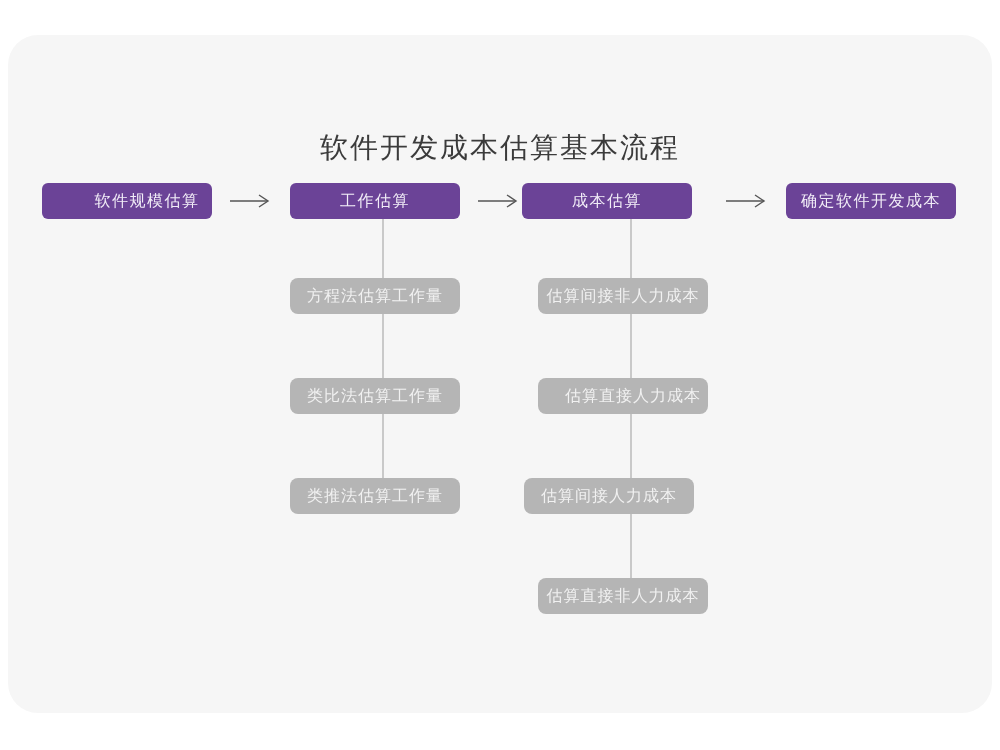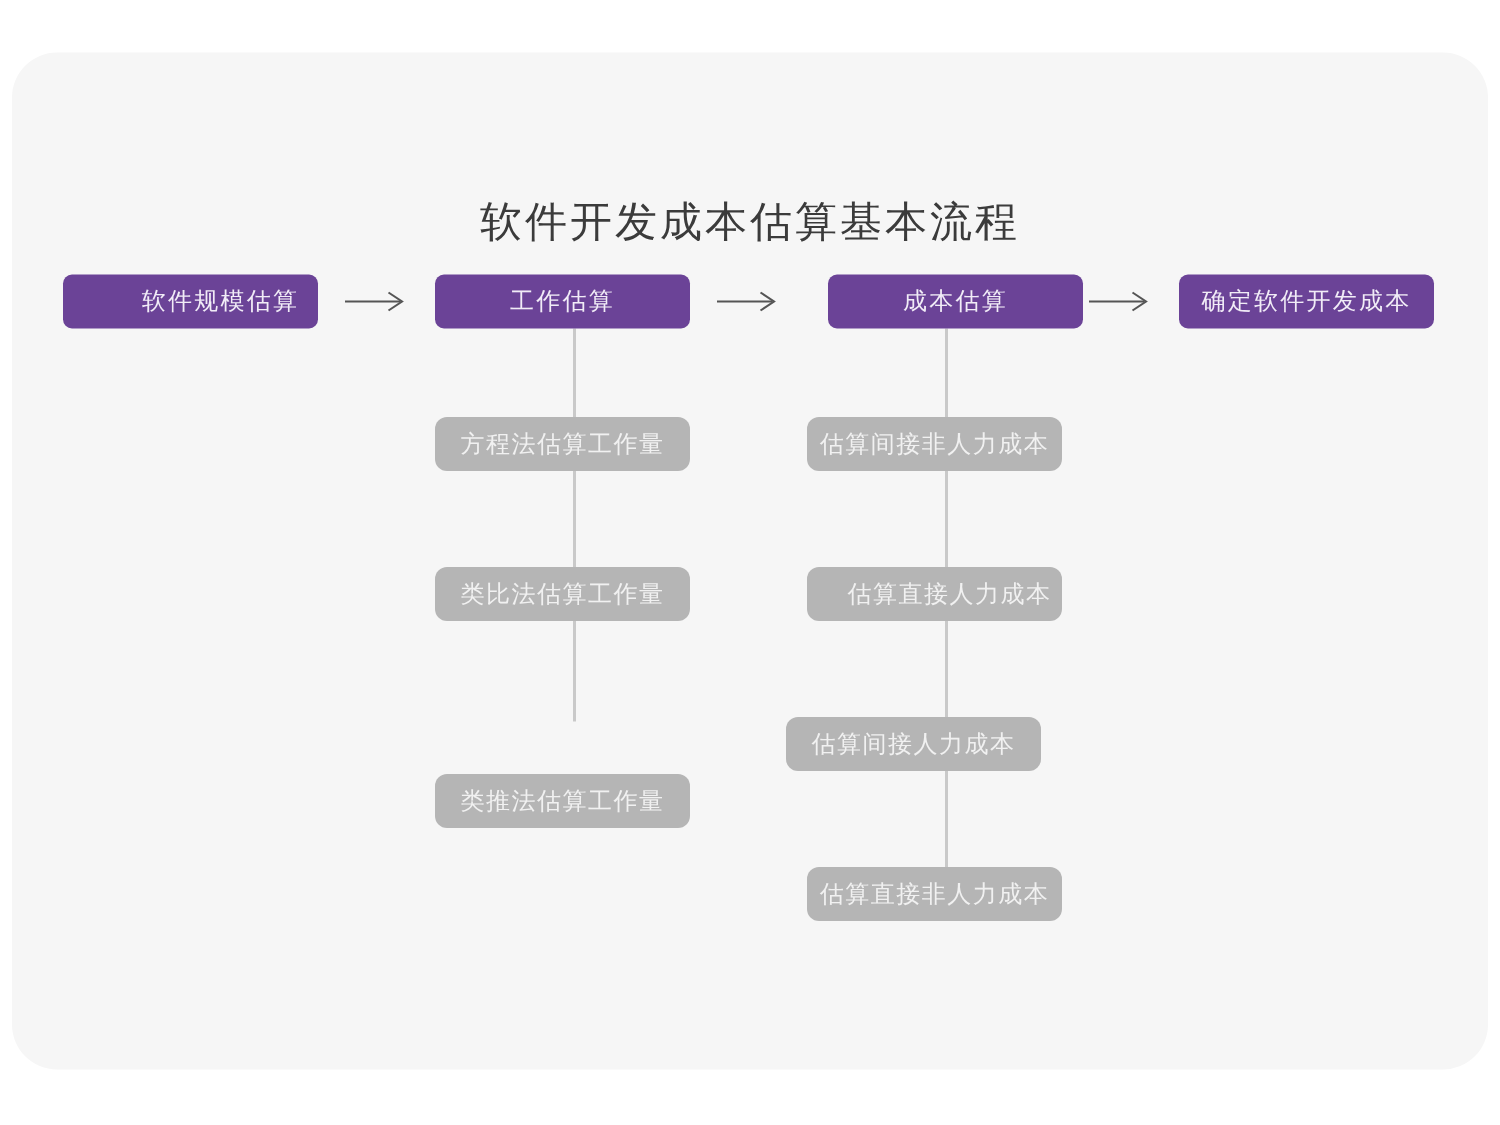--- a/index.html
+++ b/index.html
@@ -88,32 +88,32 @@
       <polyline points="32,2 41,8 32,14" fill="none" stroke="#555555" stroke-width="1.4"></polyline>
     </svg>
 
     <div class="node primary" style="left:282px;">工作估算</div>
 
     <svg class="arrow" style="left:467px;" width="48" height="16" viewBox="0 0 48 16">
       <line x1="3" y1="8" x2="40" y2="8" stroke="#555555" stroke-width="1.4"></line>
       <polyline points="32,2 41,8 32,14" fill="none" stroke="#555555" stroke-width="1.4"></polyline>
     </svg>
 
-    <div class="node primary" style="left:544px;text-align:right;">成本估算</div>
+    <div class="node primary" style="left:514px;text-align:right;">成本估算</div>
 
     <svg class="arrow" style="left:715px;" width="48" height="16" viewBox="0 0 48 16">
       <line x1="3" y1="8" x2="40" y2="8" stroke="#555555" stroke-width="1.4"></line>
       <polyline points="32,2 41,8 32,14" fill="none" stroke="#555555" stroke-width="1.4"></polyline>
     </svg>
 
     <div class="node primary" style="left:778px;">确定软件开发成本</div>
 
     <div class="node secondary" style="left:282px; top:243px;">方程法估算工作量</div>
     <div class="node secondary" style="left:282px; top:343px;">类比法估算工作量</div>
-    <div class="node secondary" style="left:282px; top:443px;margin-top:38px;">类推法估算工作量</div>
+    <div class="node secondary" style="left:282px; top:443px;">类推法估算工作量</div>
 
     <div class="node secondary" style="left:530px; top:243px;">估算间接非人力成本</div>
     <div class="node secondary" style="left:530px; top:343px;padding-left:20px;">估算直接人力成本</div>
     <div class="node secondary" style="left:516px; top:443px;">估算间接人力成本</div>
     <div class="node secondary" style="left:530px; top:543px;">估算直接非人力成本</div>
 
   </div>
 </div>
 
 </body></html>

